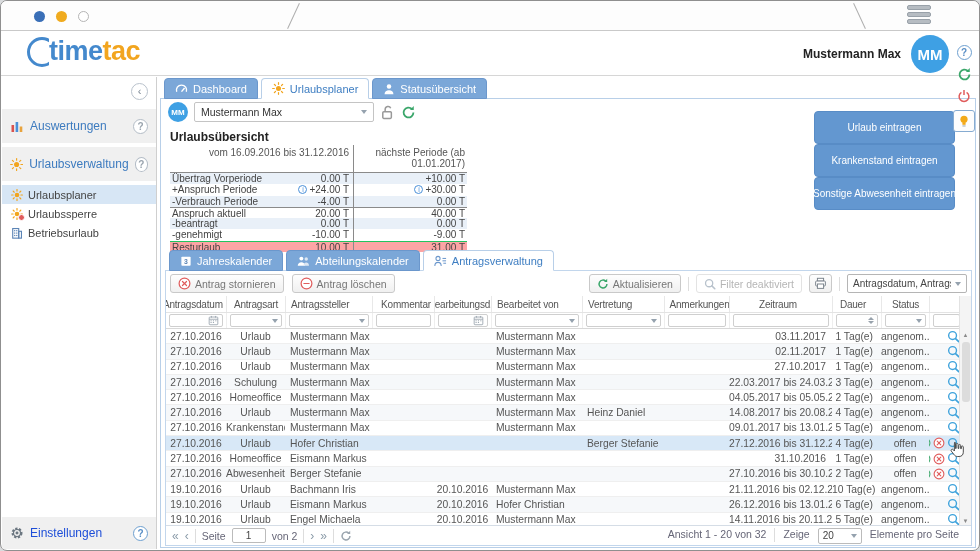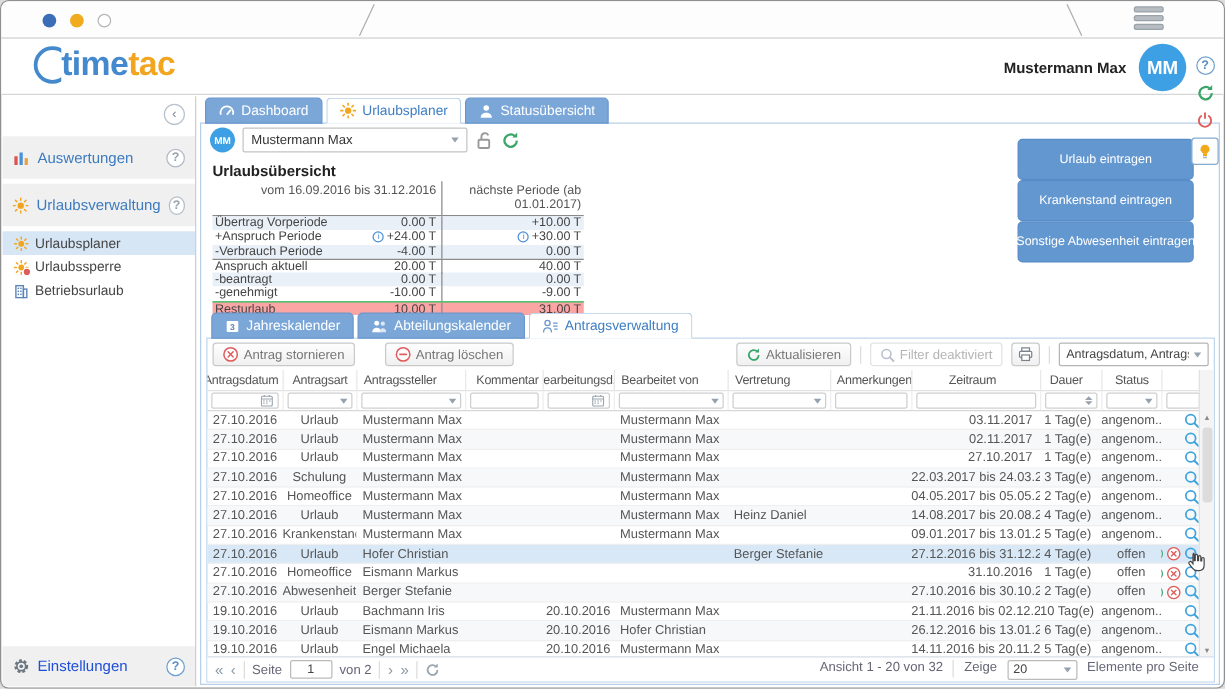--- a/index.html
+++ b/index.html
@@ -84,21 +84,21 @@
   .info-i { display:inline-flex; width:9px; height:9px; border:1px solid #4a90d9; border-radius:50%; color:#4a90d9; font-size:7px; line-height:7px; align-items:center; justify-content:center; margin-right:2px; vertical-align:1px; cursor:pointer; }
 
   
   .action-col { position:absolute; right:20px; top:12px; width:141px; display:flex; flex-direction:column; gap:0; }
   .action-btn { height:33px; background:#6397d0; border:1px solid #588cc6; border-radius:4px; color:#fff; font-size:10px; display:flex; align-items:center; justify-content:center; cursor:pointer; white-space:nowrap; }
 
   
   .tb2 { top:151px; left:8px; }
   .grid-panel { position:absolute; left:4px; right:3px; top:171px; bottom:1px; border:1px solid #c2d6ec; background:#fff; }
 
-  .gtoolbar { position:absolute; left:0; right:0; top:0; height:25px; display:flex; align-items:center; padding:0 4px; gap:24px; }
+  .gtoolbar { position:absolute; left:0; right:0; top:0; height:25px; display:flex; align-items:center; padding:0 4px; gap:8px; }
   .tbtn { height:19px; border:1px solid #c9c9c9; border-radius:3px; background:linear-gradient(#fefefe,#f0f0f0); color:#777; font-size:10.5px; display:flex; align-items:center; gap:4px; padding:0 7px; cursor:pointer; white-space:nowrap; }
   .tbtn.ghost { border-color:#e3e3e3; background:#fff; color:#b5b5b5; }
   .tb-right { margin-left:auto; display:flex; align-items:center; gap:7px; }
   .vdiv { width:1px; height:14px; background:#ddd; }
   .sort-select { width:120px; height:19px; border:1px solid #b5b5b5; border-radius:2px; background:#fff; font-size:10px; color:#444; display:flex; align-items:center; padding:0 5px; gap:4px; cursor:pointer; }
   .sort-select .val { flex:1; white-space:nowrap; overflow:hidden; }
   .iconbtn { width:23px; height:19px; border:1px solid #c9c9c9; border-radius:3px; background:linear-gradient(#fefefe,#f0f0f0); display:flex; align-items:center; justify-content:center; cursor:pointer; }
 
   
   .g-head, .g-filter, .g-row { display:flex; }
@@ -141,21 +141,21 @@
   .sb-arrow { position:absolute; left:0; width:100%; text-align:center; font-size:6px; color:#8a8a8a; cursor:pointer; line-height:10px; }
   .sb-up { top:34px; }
   .sb-dn { bottom:2px; }
   .sb-thumb { position:absolute; left:2px; top:46px; width:8px; height:60px; background:#dcdcdc; border-radius:3px; cursor:pointer; }
 
   
   .pager { position:absolute; left:0; right:0; bottom:0; height:20px; border-top:1px solid #d5dde6; display:flex; align-items:center; padding:0 6px; gap:6px; font-size:10.5px; color:#667; background:#fff; }
   .pg-ic { color:#8a9aa8; font-size:12px; cursor:pointer; line-height:1; }
   .pg-input { width:34px; height:15px; border:1px solid #bbb; border-radius:2px; text-align:center; font-size:10px; color:#444; font-family:inherit; }
   .pg-right { margin-left:auto; display:flex; gap:8px; padding-right:6px; }
-  .pg-select { width:56px; height:16px; border:1px solid #bbb; border-radius:2px; display:flex; align-items:center; padding:0 4px; gap:3px; font-size:10px; color:#444; cursor:pointer; }
+  .pg-select { width:44px; height:16px; border:1px solid #bbb; border-radius:2px; display:flex; align-items:center; padding:0 4px; gap:3px; font-size:10px; color:#444; cursor:pointer; }
   .pg-select .val { flex:1; }
 
   .cursor-hand { position:absolute; z-index:40; }
 </style>
 </head>
 <body>
 
 <div class="window">
 
   <div class="chrome">

